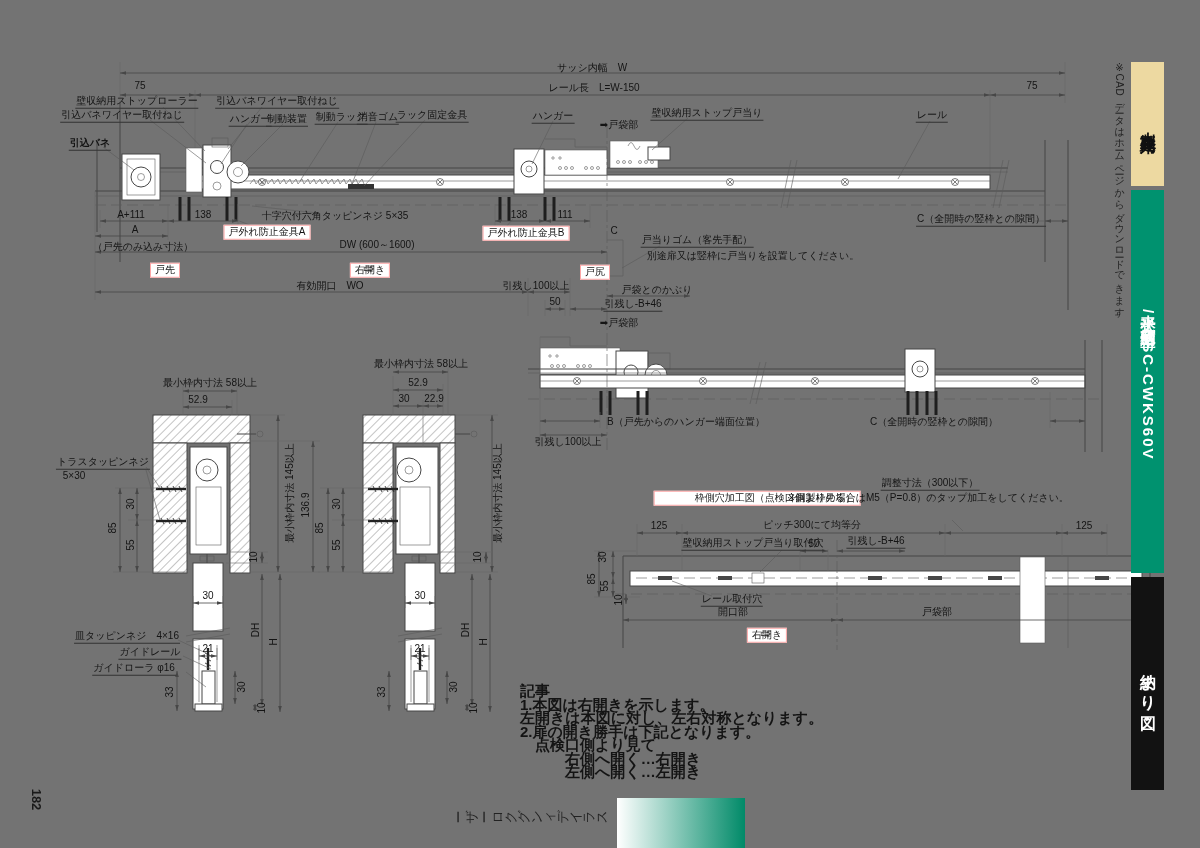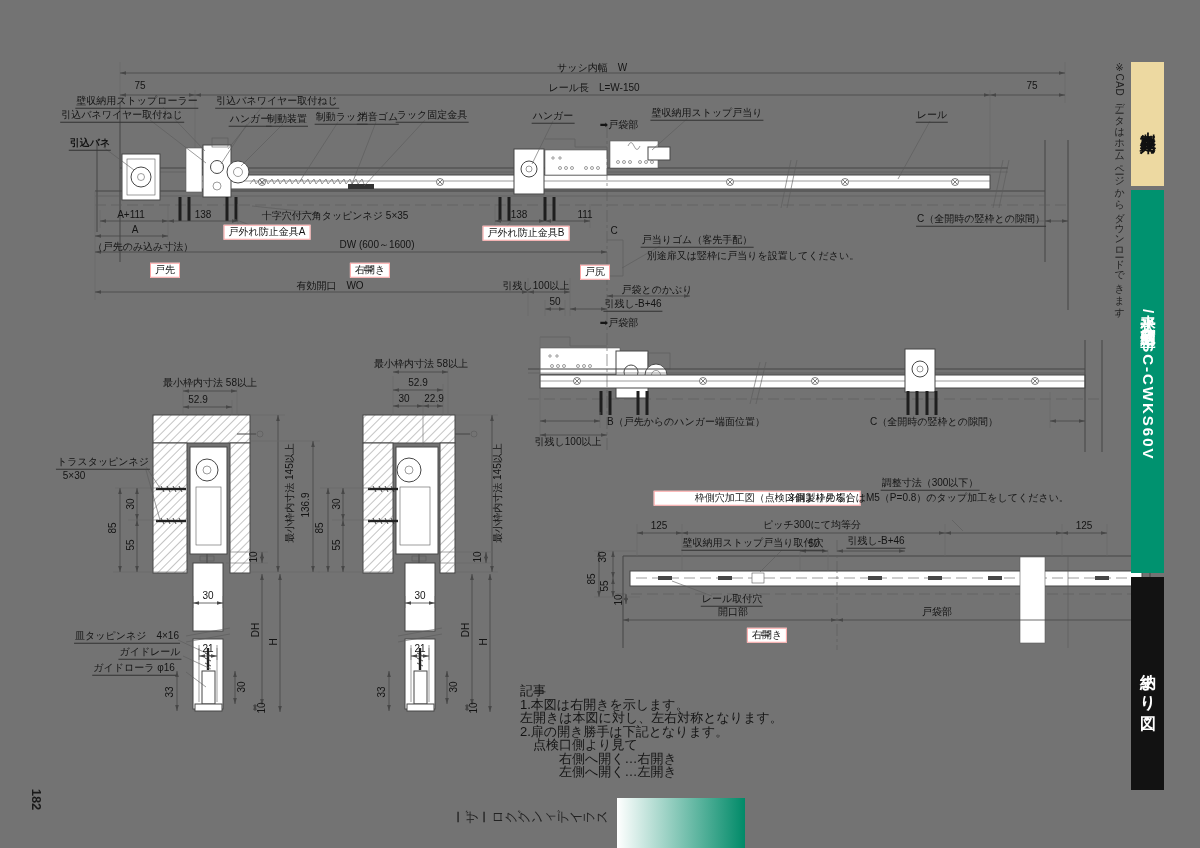--- a/index.html
+++ b/index.html
@@ -13,21 +13,21 @@
   svg .dash{stroke-dasharray:11 5;}
   svg .dd{stroke-dasharray:12 3 3 3;}
   svg .dm{stroke:#474747;stroke-width:.8;fill:none;marker-start:url(#mS);marker-end:url(#mE);}
   svg .xt{stroke:#6a6a6a;stroke-width:.6;fill:none;}
   #labels{position:absolute;left:0;top:0;width:1200px;height:848px;pointer-events:none;}
   .lbl{position:absolute;font-size:10px;line-height:1.05;white-space:nowrap;color:#141414;
        transform:translate(-50%,-50%);}
   .lbl.rot{transform:translate(-50%,-50%) rotate(-90deg);}
   .lbl.box{border:1px solid #fca5a5;background:#fff;padding:1px 4px;margin-left:29px;}
   .lbl.und{border-bottom:1px solid #333;padding:0 1px 1px 1px;}
-  #notes{position:absolute;left:520px;top:684px;font-size:13px;line-height:13.5px;color:#141414;}
+  #notes{position:absolute;left:520px;top:684px;font-size:15px;line-height:13.5px;color:#141414;font-weight:bold;}
   #page-num{position:absolute;left:26px;top:792px;font-size:13px;font-weight:bold;
             transform:rotate(90deg);transform-origin:center;}
   #series{position:absolute;left:452px;top:808px;display:flex;}
   .rch{display:inline-block;width:13px;font-size:13px;color:#222;transform:rotate(-90deg);}
   #grad-bar{position:absolute;left:617px;top:798px;width:128px;height:50px;}
   .side-tab{position:absolute;left:1131px;width:33px;display:flex;align-items:center;justify-content:center;
             writing-mode:vertical-rl;text-orientation:mixed;font-weight:bold;font-size:16px;letter-spacing:2px;}
   #tab-category{top:62px;height:124px;color:#111;}
   #tab-product{top:190px;height:383px;color:#fff;font-size:15px;}
   #tab-section{top:577px;height:213px;color:#fff;}
@@ -437,21 +437,21 @@
       <div class="lbl und" style="left: 932px; top: 116px;">レール</div>
       <div class="lbl" style="left: 131px; top: 215px;">A+111</div>
       <div class="lbl" style="left: 203px; top: 215px;">138</div>
       <div class="lbl" style="left: 335px; top: 216px;">十字穴付六角タッピンネジ 5×35</div>
       <div class="lbl" style="left: 135px; top: 230px;">A</div>
       <div class="lbl box" style="left: 238px; top: 232px;">戸外れ防止金具A</div>
       <div class="lbl" style="left: 143px; top: 247px;">（戸先のみ込み寸法）</div>
       <div class="lbl" style="left: 377px; top: 245px;">DW (600～1600)</div>
       <div class="lbl box" style="left: 497px; top: 233px;">戸外れ防止金具B</div>
       <div class="lbl" style="left: 519px; top: 215px;">138</div>
-      <div class="lbl" style="left: 585px; top: 215px;">111</div>
+      <div class="lbl" style="left: 565px; top: 215px;">111</div>
       <div class="lbl" style="left: 614px; top: 231px;">C</div>
       <div class="lbl und" style="left: 697px; top: 241px;">戸当りゴム（客先手配）</div>
       <div class="lbl" style="left: 753px; top: 256px;">別途扉又は竪枠に戸当りを設置してください。</div>
       <div class="lbl und" style="left: 981px; top: 220px;">C（全開時の竪枠との隙間）</div>
       <div class="lbl box" style="left: 136px; top: 270px;">戸先</div>
       <div class="lbl box" style="left: 341px; top: 270px;">右開き</div>
       <div class="lbl" style="left: 369px; top: 269px; font-size: 13px;">⇨</div>
       <div class="lbl box" style="left: 566px; top: 272px;">戸尻</div>
       <div class="lbl" style="left: 330px; top: 286px;">有効開口　WO</div>
       <div class="lbl" style="left: 536px; top: 286px;">引残し100以上</div>

